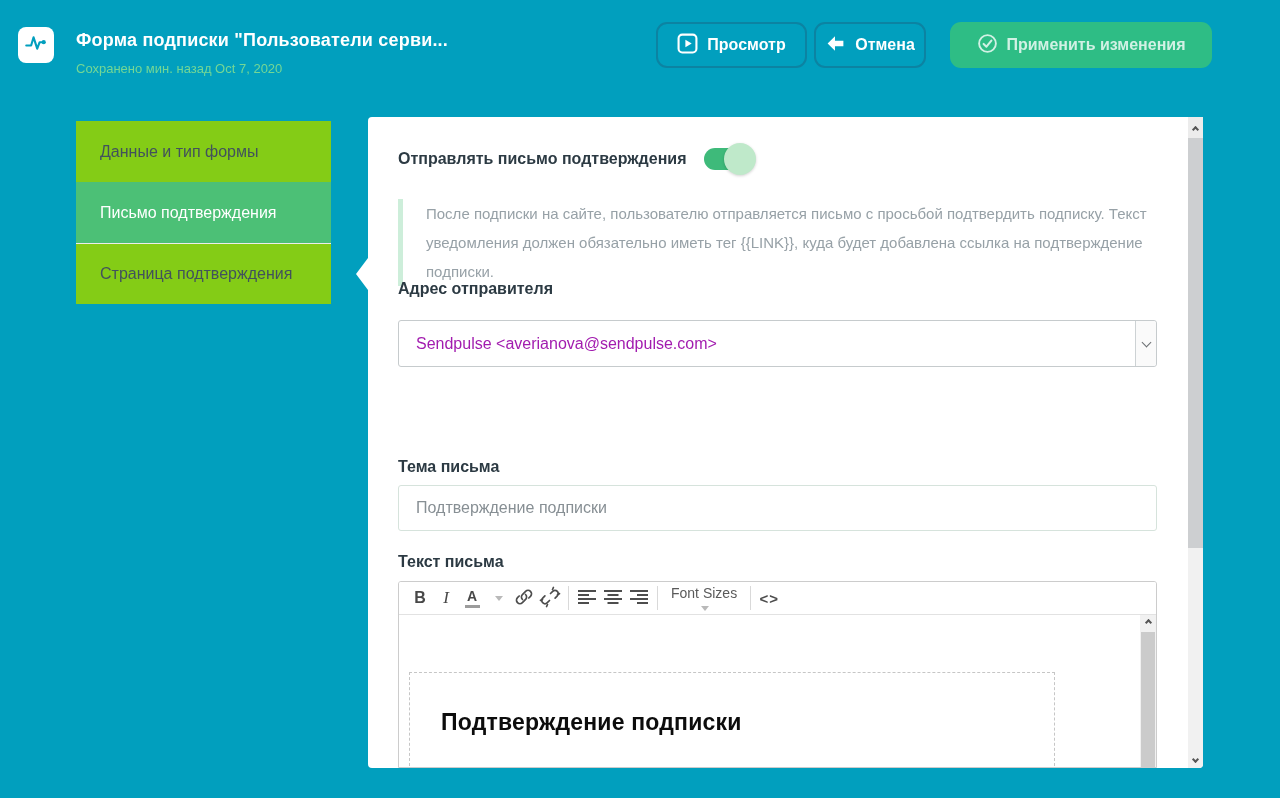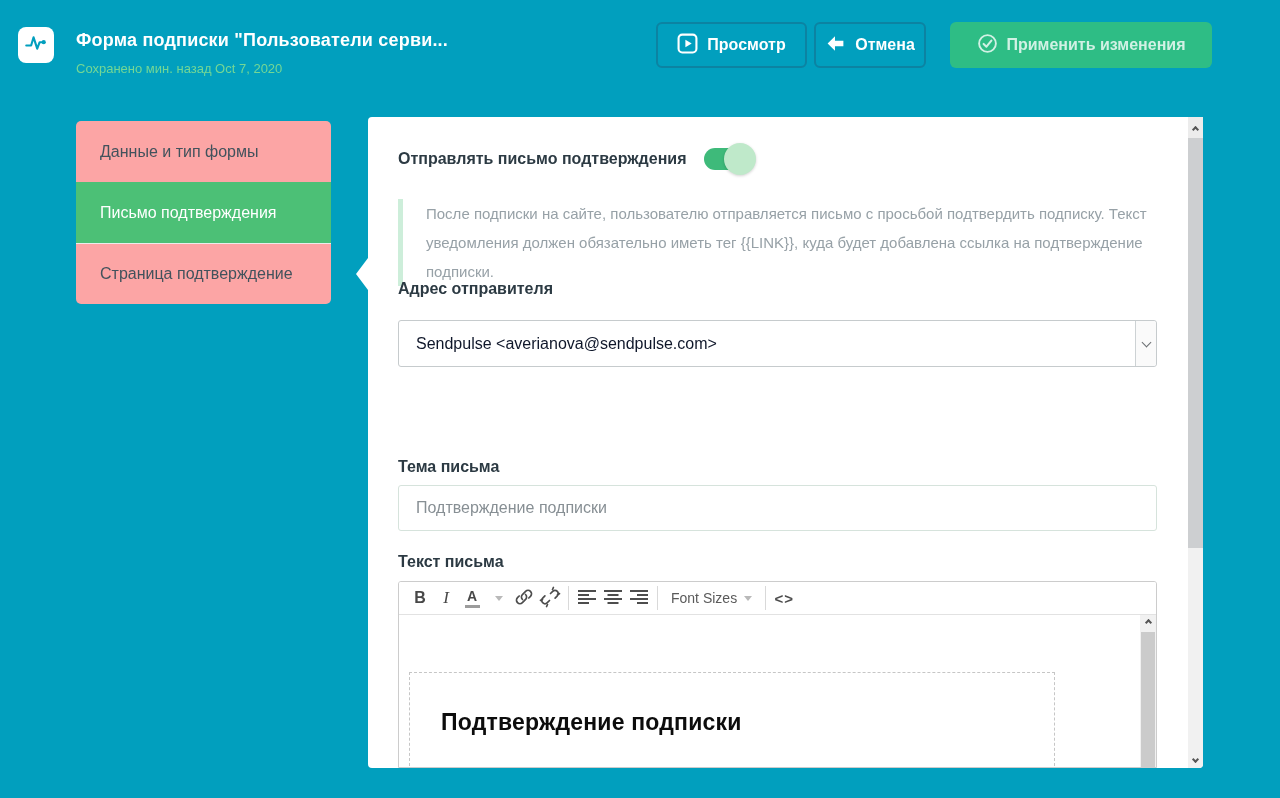--- a/index.html
+++ b/index.html
@@ -15,35 +15,35 @@
     position:absolute; left:18px; top:27px; width:36px; height:36px;
     background:#fff; border-radius:8px; display:flex; align-items:center; justify-content:center;
   }
   .title-block { position:absolute; left:76px; top:30px; }
   .page-title { color:#fff; font-size:18px; font-weight:600; letter-spacing:.2px; }
   .saved-status { color:#74d795; font-size:13px; margin-top:10px; }
 
   .hdr-btn {
     position:absolute; top:22px; height:46px;
     display:flex; align-items:center; justify-content:center; gap:9px;
-    border:2px solid #0c83a2; border-radius:6px; background:transparent;
+    border:2px solid #0c83a2; border-radius:11px; background:transparent;
     color:#fff; font-size:16px; font-weight:700; cursor:pointer;
     font-family:"Liberation Sans", sans-serif;
   }
   .btn-preview { left:656px; width:151px; }
   .btn-cancel  { left:814px; width:112px; }
   .btn-apply   {
     left:950px; width:262px; border:none; background:#2ebd85;
     color:rgba(255,255,255,.78);
   }
 
   
   .sidebar {
     position:absolute; left:76px; top:121px; width:255px;
-    background:#fca5a5; border-radius:5px; overflow:hidden;
+    background:#84cc16; border-radius:0; overflow:hidden;
   }
   .side-item {
     height:61px; display:flex; align-items:center; padding-left:24px;
     color:#42525c; font-size:16px; cursor:pointer;
   }
   .side-item + .side-item { border-top:1px solid #ececec; }
   .side-item.active {
     background:#4cc076; color:#fff; border-top-color:#4cc076;
   }
   .side-item.active + .side-item { border-top-color:#ececec; }
@@ -75,21 +75,21 @@
     border-left:5px solid #cdeeda; padding-left:23px;
     color:#97a1a7; font-size:15px; line-height:29px;
   }
 
   .sender-label  { position:absolute; top:163px; }
   .select-box {
     position:absolute; top:203px; left:0; width:759px; height:47px;
     border:1px solid #c6cbcd; border-radius:3px; background:#fff;
     display:flex; align-items:center; cursor:pointer;
   }
-  .select-value { padding-left:17px; color:#0f172a; font-size:16px; flex:1; }
+  .select-value { padding-left:17px; color:#a21caf; font-size:16px; flex:1; }
   .select-arrow-zone {
     width:21px; height:100%; border-left:1px solid #cdd2d4; background:#fafafa;
     display:flex; align-items:center; justify-content:center; border-radius:0 3px 3px 0;
   }
   .chev { width:7px; height:7px; border:solid #6b6f72; border-width:0 1.5px 1.5px 0; }
   .chev.down { transform:rotate(45deg); margin-top:-3px; }
   .chev.up   { transform:rotate(-135deg); margin-bottom:-3px; }
   .chev.sm { width:5px; height:5px; border-color:#555; border-width:0 2px 2px 0; }
 
   .subject-label { position:absolute; top:341px; }
@@ -119,21 +119,21 @@
   .tb-bold { font-weight:800; font-size:16px; }
   .tb-italic { font-family:"Liberation Serif", serif; font-style:italic; font-size:17px; }
   .forecolor-stack { display:flex; flex-direction:column; align-items:center; line-height:1; }
   .forecolor-a { font-size:14px; font-weight:700; color:#484848; }
   .forecolor-bar { width:15px; height:3px; background:#9c9c9c; margin-top:2px; }
   .tb-caret {
     width:0; height:0; border-left:4px solid transparent; border-right:4px solid transparent;
     border-top:5px solid #b9b9b9; margin-left:2px;
   }
   .tb-sep { width:1px; height:24px; background:#d9d9d9; margin:0 5px; }
-  .tb-fontsizes { font-size:14px; color:#5a5a5a; padding:0 8px; display:flex; align-items:center; gap:5px; }
+  .tb-fontsizes { font-size:14px; color:#5a5a5a; padding:0 8px; display:flex; align-items:center; gap:5px;flex-direction:column; }
   .tb-code { font-size:15px; font-weight:700; letter-spacing:1px; color:#4d4d4d; }
 
   .editor-body { position:relative; height:153px; background:#fff; }
   .dashed-box {
     position:absolute; left:10px; top:57px; width:646px; height:180px;
     border:1px dashed #c6c6c6;
   }
   .editor-heading {
     margin:36px 0 0 31px; font-size:23px; font-weight:700; color:#0c0c0c;
     letter-spacing:.2px;
@@ -201,21 +201,21 @@
 </button>
 
 <nav class="sidebar">
   <div class="side-item">
     <span>Данные и тип формы</span>
   </div>
   <div class="side-item active">
     <span>Письмо подтверждения</span>
   </div>
   <div class="side-item">
-    <span>Страница подтверждение</span>
+    <span>Страница подтверждения</span>
   </div>
 </nav>
 
 <section class="main-card">
   <div class="card-pointer"></div>
 
   <div class="content">
 
     <div class="toggle-row">
       <span class="field-label">Отправлять письмо подтверждения</span>

